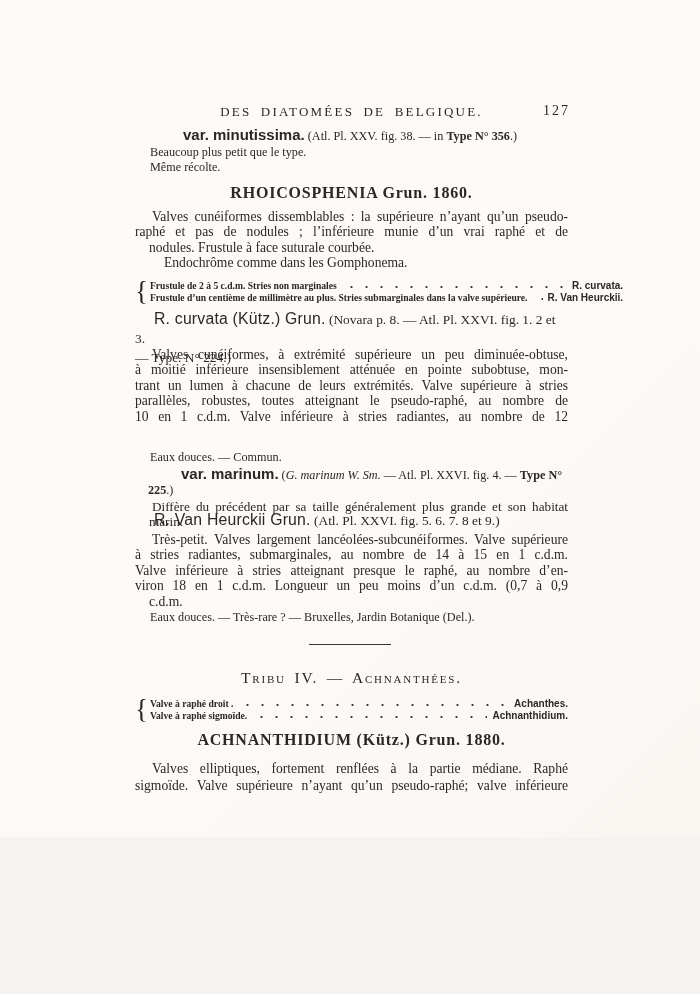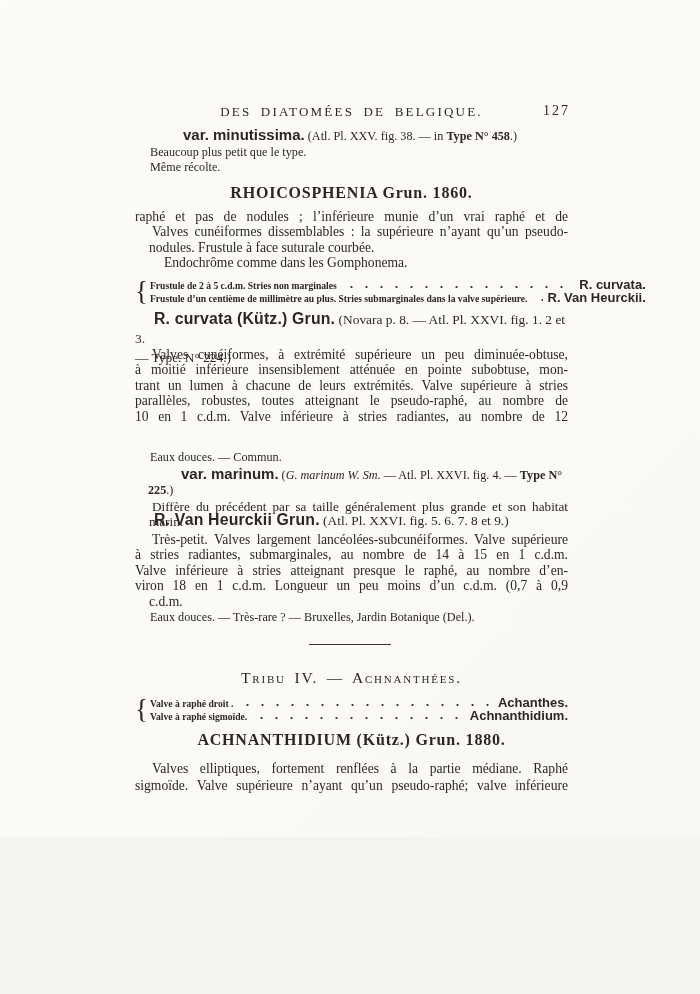--- a/index.html
+++ b/index.html
@@ -51,27 +51,27 @@
   .key-brace { font-size: 27px; font-weight: 400; line-height: 1; margin-right: 2px; transform: scaleY(1.05); }
   .key-rows { flex: 1; }
   .key-row { display: flex; align-items: baseline; font-size: 9.6px; line-height: 12px; font-weight: 600; }
   .key-label { white-space: nowrap; }
   .leader {
     flex: 1 1 auto; min-width: 10px; margin: 0 5px; align-self: stretch;
     background-image: radial-gradient(circle, #3a362f 1px, rgba(0,0,0,0) 1.2px);
     background-size: 15px 4px; background-repeat: repeat-x;
     background-position: 2px calc(100% - 3px);
   }
-  .key-taxon { font-family: "Liberation Sans", sans-serif; font-weight: 700; font-size: 13px; white-space: nowrap; }
+  .key-taxon { font-family: "Liberation Sans", sans-serif; font-weight: 700; font-size: 10px; white-space: nowrap; }
 
   
   .sp-heading { font-size: 13.4px; line-height: 19px; text-indent: 19px; }
   .sp1 { top: 309px; }
   .sp2 { top: 510px; }
-  .sp-name { font-family: "Liberation Sans", sans-serif; font-weight: 700; font-size: 15.8px; letter-spacing: 0.2px; margin-top: 48px; }
+  .sp-name { font-family: "Liberation Sans", sans-serif; font-weight: 400; font-size: 15.8px; letter-spacing: 0.2px; margin-top: 48px; }
   .sp-ref { font-size: 13.4px; }
 
   
   .habitat { font-size: 12.2px; padding-left: 15px; }
   .h1 { top: 450px; }
   .h2 { top: 610px; }
 
   
   .var-block { top: 466px; font-size: 12.2px; line-height: 15.4px; }
   .var-head { padding-left: 13px; }
@@ -86,30 +86,30 @@
 <body>
 
 <div class="page">
 
   <div class="abs col header">
     <span>DES DIATOMÉES DE BELGIQUE.</span>
     <span class="page-number">127</span>
   </div>
 
   <div class="abs col note">
-    <div><span class="bs">var. minutissima.</span><span> (Atl. Pl. XXV. fig. 38. — in </span><span class="bserif">Type N° 458</span><span>.)</span></div>
+    <div><span class="bs">var. minutissima.</span><span> (Atl. Pl. XXV. fig. 38. — in </span><span class="bserif">Type N° 356</span><span>.)</span></div>
     <div>Beaucoup plus petit que le type.</div>
     <div>Même récolte.</div>
   </div>
 
   <div class="abs col genus-heading g1">RHOICOSPHENIA Grun. 1860.</div>
 
   <div class="abs col body-text p-genus1">
+    <div class="jl ind">Valves cunéiformes dissemblables : la supérieure n’ayant qu’un pseudo-</div>
     <div class="jl">raphé et pas de nodules ; l’inférieure munie d’un vrai raphé et de</div>
-    <div class="jl ind">Valves cunéiformes dissemblables : la supérieure n’ayant qu’un pseudo-</div>
     <div class="ll">nodules. Frustule à face suturale courbée.</div>
     <div class="ll endo">Endochrôme comme dans les Gomphonema.</div>
   </div>
 
   <div class="abs col key key-1">
     <span class="key-brace">{</span>
     <div class="key-rows">
       <div class="key-row">
         <span class="key-label">Frustule de 2 à 5 c.d.m. Stries non marginales</span>
         <span class="leader"></span>

